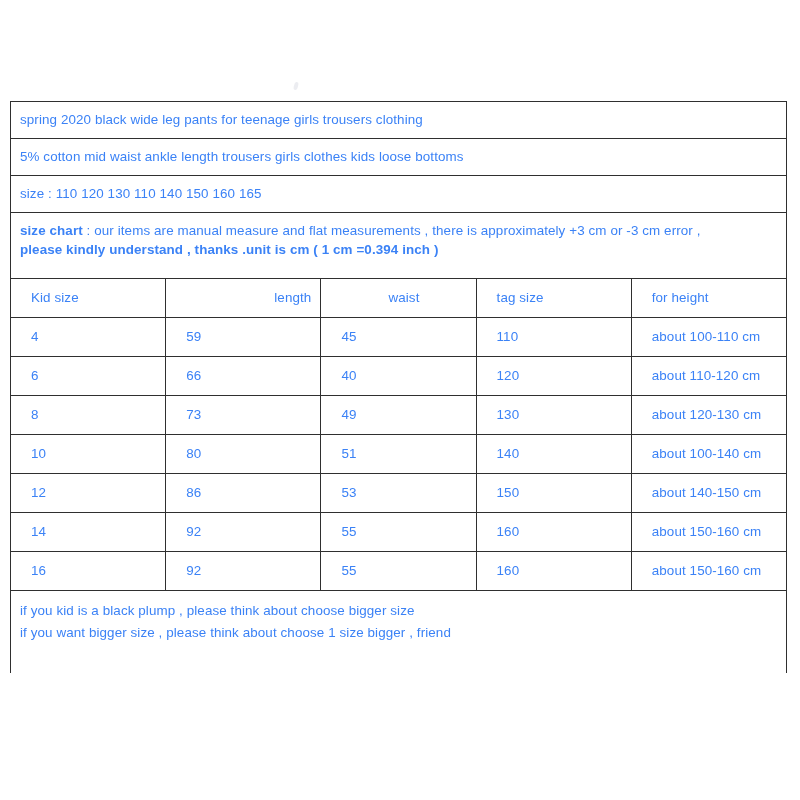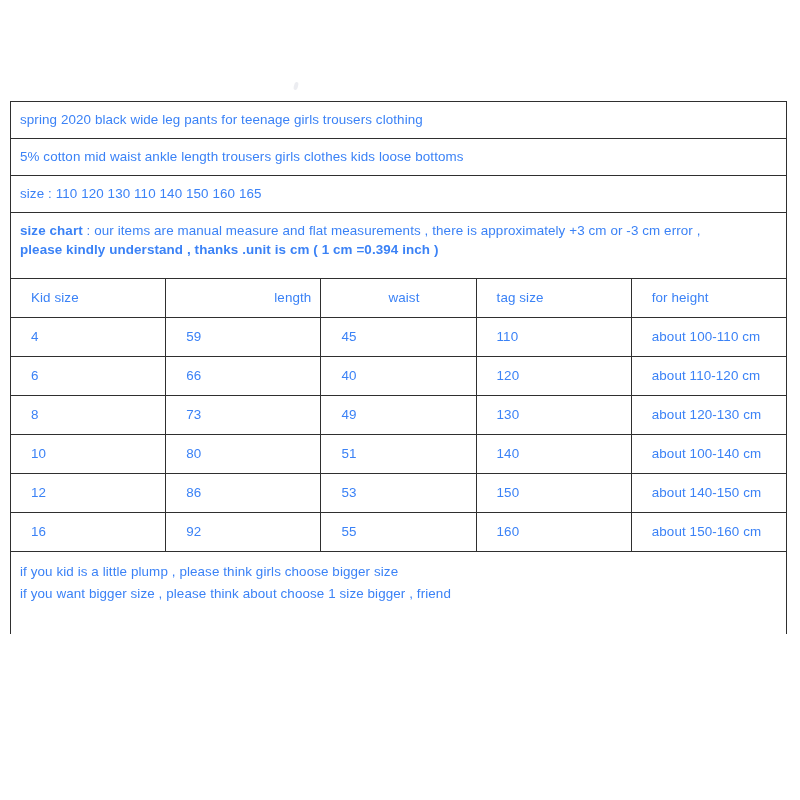--- a/index.html
+++ b/index.html
@@ -157,31 +157,38 @@
       </tr>
 
       <tr class="grid-row">
         <td>12</td>
         <td>86</td>
         <td>53</td>
         <td>150</td>
         <td>about 140-150 cm</td>
       </tr>
 
+      <tr class="grid-row">
+        <td>14</td>
+        <td>92</td>
+        <td>55</td>
+        <td>160</td>
+        <td>about 150-160 cm</td>
+      </tr>
 
       <tr class="grid-row">
         <td>16</td>
         <td>92</td>
         <td>55</td>
         <td>160</td>
         <td>about 150-160 cm</td>
       </tr>
 
       <tr>
         <td colspan="5" class="footer-note">
-          <span class="fl">if you kid is a little plump , please think girls choose bigger size</span>
+          <span class="fl">if you kid is a black plump , please think about choose bigger size</span>
           <span class="fl">if you want bigger size , please think about choose 1 size bigger , friend</span>
         </td>
       </tr>
 
     </tbody>
   </table>
 </div>
 
 </body></html>

